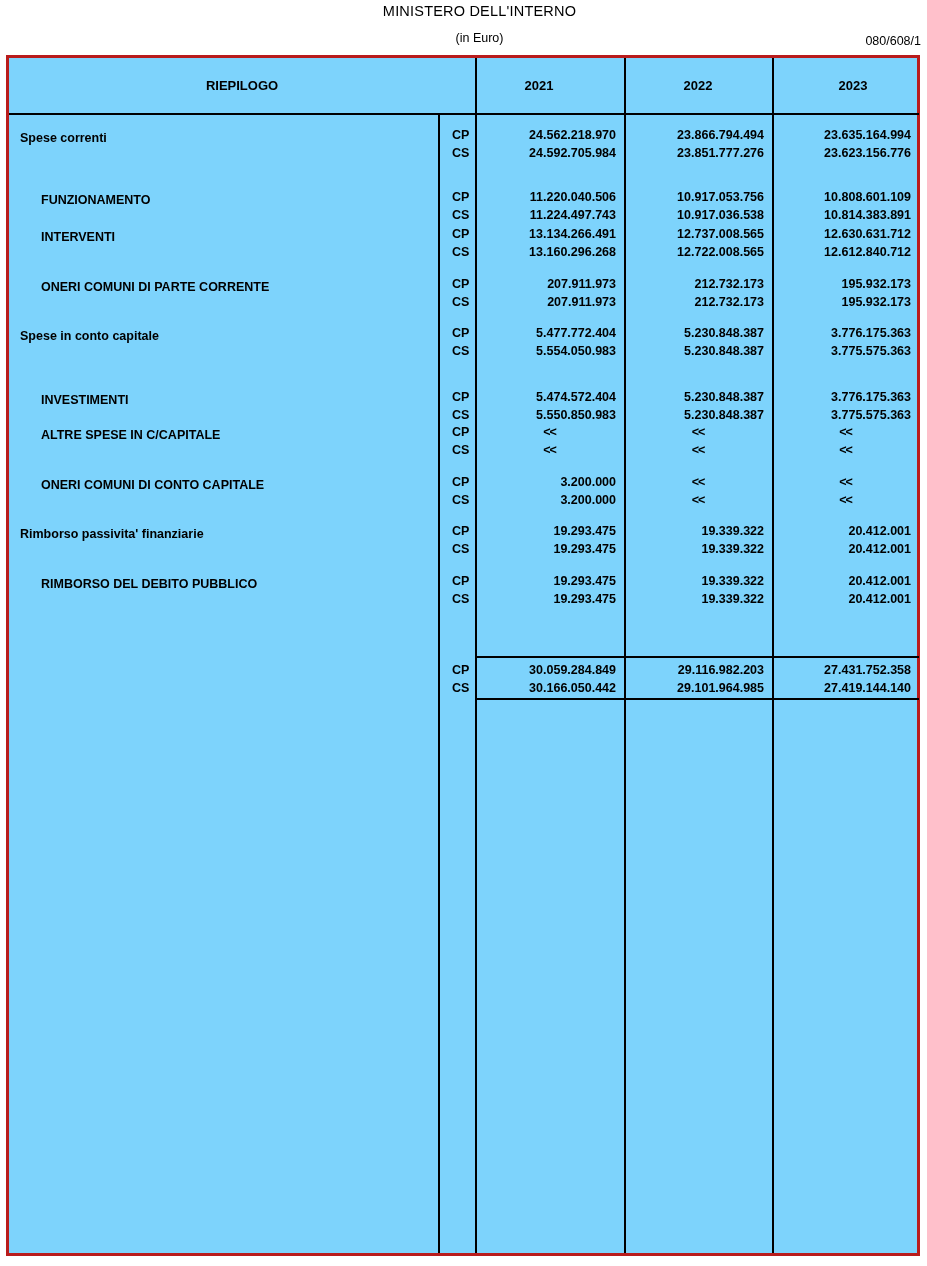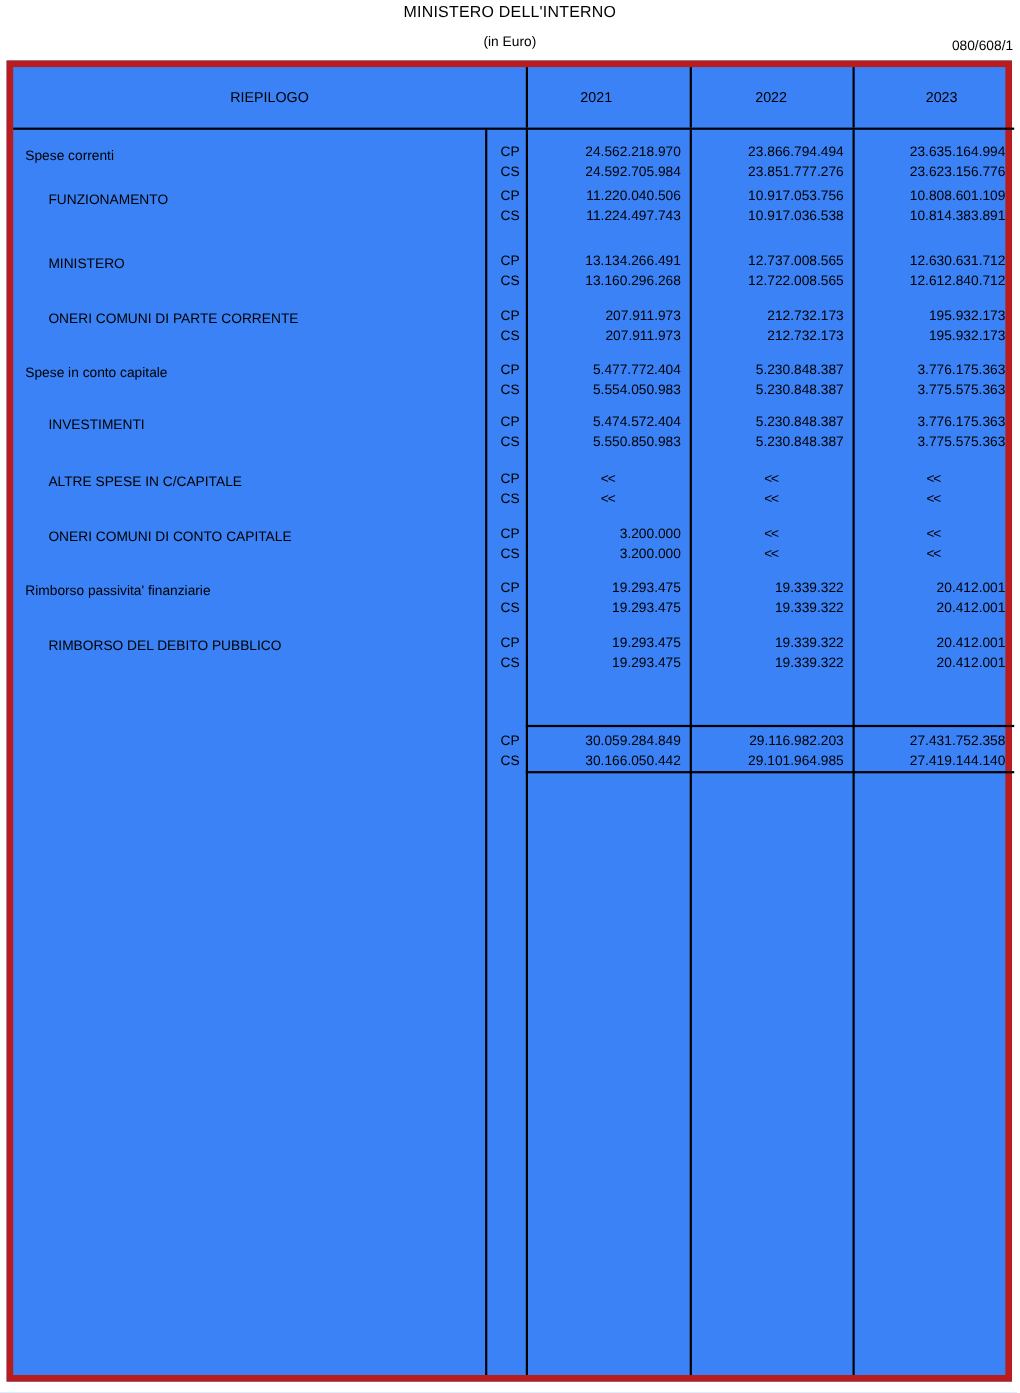--- a/index.html
+++ b/index.html
@@ -14,20 +14,21 @@
     font-family: "Liberation Sans", sans-serif;
     color: #000000;
     position: relative;
     overflow: hidden;
   }
 
   
   .doc-header {
     position: relative;
     height: 54px;
+    margin-left: 16px;
   }
   .ministry-title {
     position: absolute;
     left: 0;
     top: 3px;
     width: 927px;
     text-align: center;
     font-size: 14.5px;
     letter-spacing: 0.2px;
   }
@@ -46,22 +47,23 @@
     font-size: 12.5px;
   }
 
   
   .table-frame {
     position: absolute;
     left: 6px;
     top: 55px;
     width: 914px;
     height: 1201px;
-    border: 6px solid #b91c1c;
-    background: #3b82f6;
+    border: 3px solid #b91c1c;
+    background: #7dd3fc;
+    font-weight: bold;
   }
 
   
   
 
   .col-line {
     position: absolute;
     top: 0;
     bottom: 0;
     width: 2px;
@@ -194,33 +196,33 @@
           <div class="label lvl0">Spese correnti</div>
           <div class="tag cp">CP</div>
           <div class="val y1 r0">24.562.218.970</div>
           <div class="val y2 r0">23.866.794.494</div>
           <div class="val y3 r0">23.635.164.994</div>
           <div class="tag cs">CS</div>
           <div class="val y1 r1">24.592.705.984</div>
           <div class="val y2 r1">23.851.777.276</div>
           <div class="val y3 r1">23.623.156.776</div>
         </div>
-        <div class="grp" style="top: 50px;">
+        <div class="grp" style="top: 72px;">
           <div class="label lvl1">FUNZIONAMENTO</div>
           <div class="tag cp">CP</div>
           <div class="val y1 r0">11.220.040.506</div>
           <div class="val y2 r0">10.917.053.756</div>
           <div class="val y3 r0">10.808.601.109</div>
           <div class="tag cs">CS</div>
           <div class="val y1 r1">11.224.497.743</div>
           <div class="val y2 r1">10.917.036.538</div>
           <div class="val y3 r1">10.814.383.891</div>
         </div>
         <div class="grp" style="top: 109px;">
-          <div class="label lvl1">MINISTERO</div>
+          <div class="label lvl1">INTERVENTI</div>
           <div class="tag cp">CP</div>
           <div class="val y1 r0">13.134.266.491</div>
           <div class="val y2 r0">12.737.008.565</div>
           <div class="val y3 r0">12.630.631.712</div>
           <div class="tag cs">CS</div>
           <div class="val y1 r1">13.160.296.268</div>
           <div class="val y2 r1">12.722.008.565</div>
           <div class="val y3 r1">12.612.840.712</div>
         </div>
         <div class="grp" style="top: 158.5px;">
@@ -238,21 +240,21 @@
           <div class="label lvl0">Spese in conto capitale</div>
           <div class="tag cp">CP</div>
           <div class="val y1 r0">5.477.772.404</div>
           <div class="val y2 r0">5.230.848.387</div>
           <div class="val y3 r0">3.776.175.363</div>
           <div class="tag cs">CS</div>
           <div class="val y1 r1">5.554.050.983</div>
           <div class="val y2 r1">5.230.848.387</div>
           <div class="val y3 r1">3.775.575.363</div>
         </div>
-        <div class="grp" style="top: 255px;">
+        <div class="grp" style="top: 272px;">
           <div class="label lvl1">INVESTIMENTI</div>
           <div class="tag cp">CP</div>
           <div class="val y1 r0">5.474.572.404</div>
           <div class="val y2 r0">5.230.848.387</div>
           <div class="val y3 r0">3.776.175.363</div>
           <div class="tag cs">CS</div>
           <div class="val y1 r1">5.550.850.983</div>
           <div class="val y2 r1">5.230.848.387</div>
           <div class="val y3 r1">3.775.575.363</div>
         </div>

